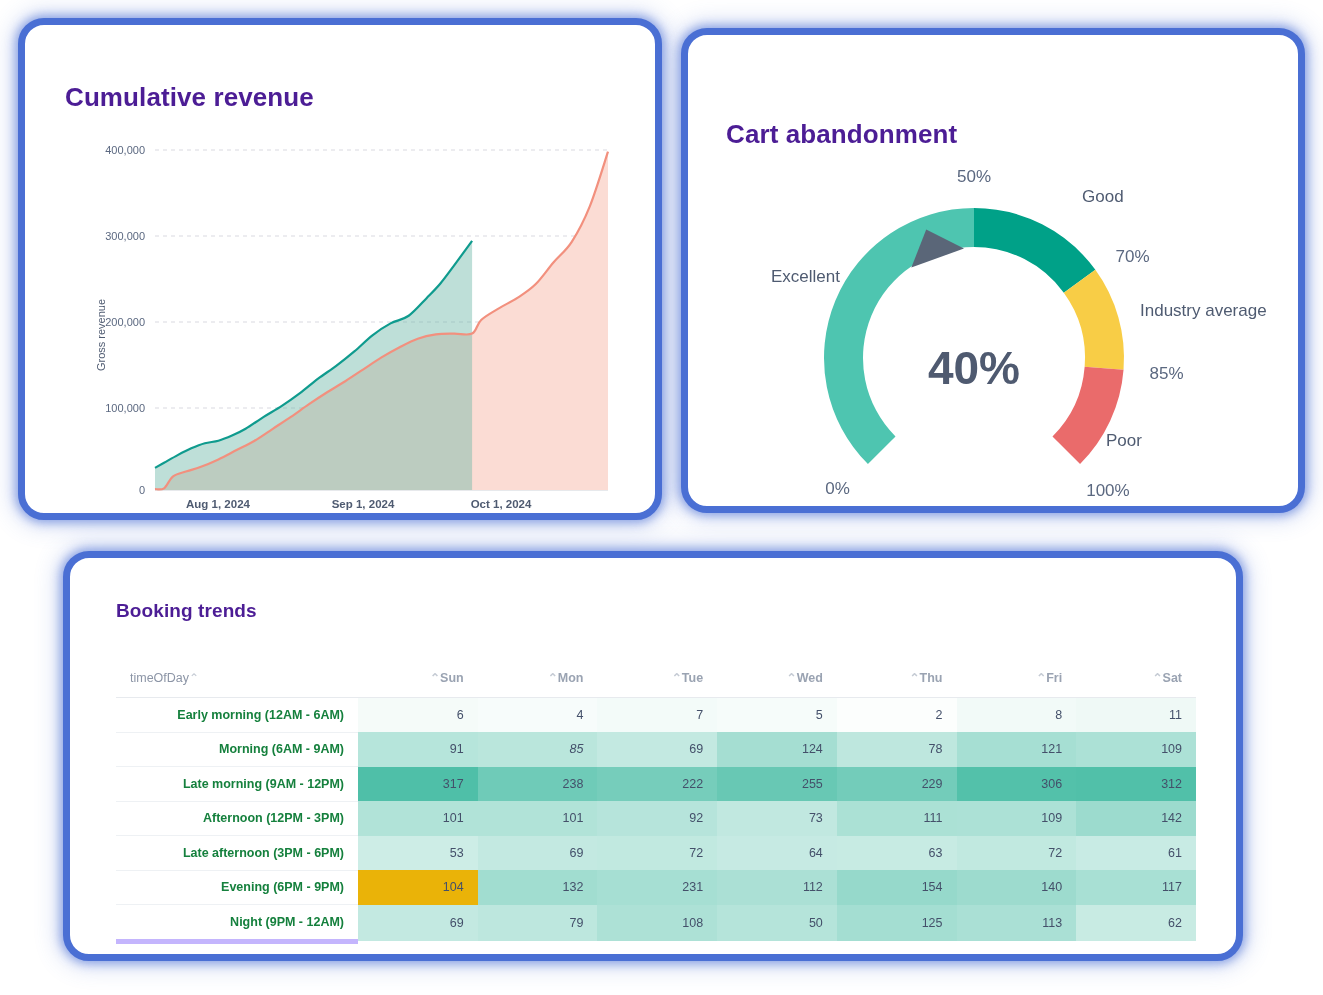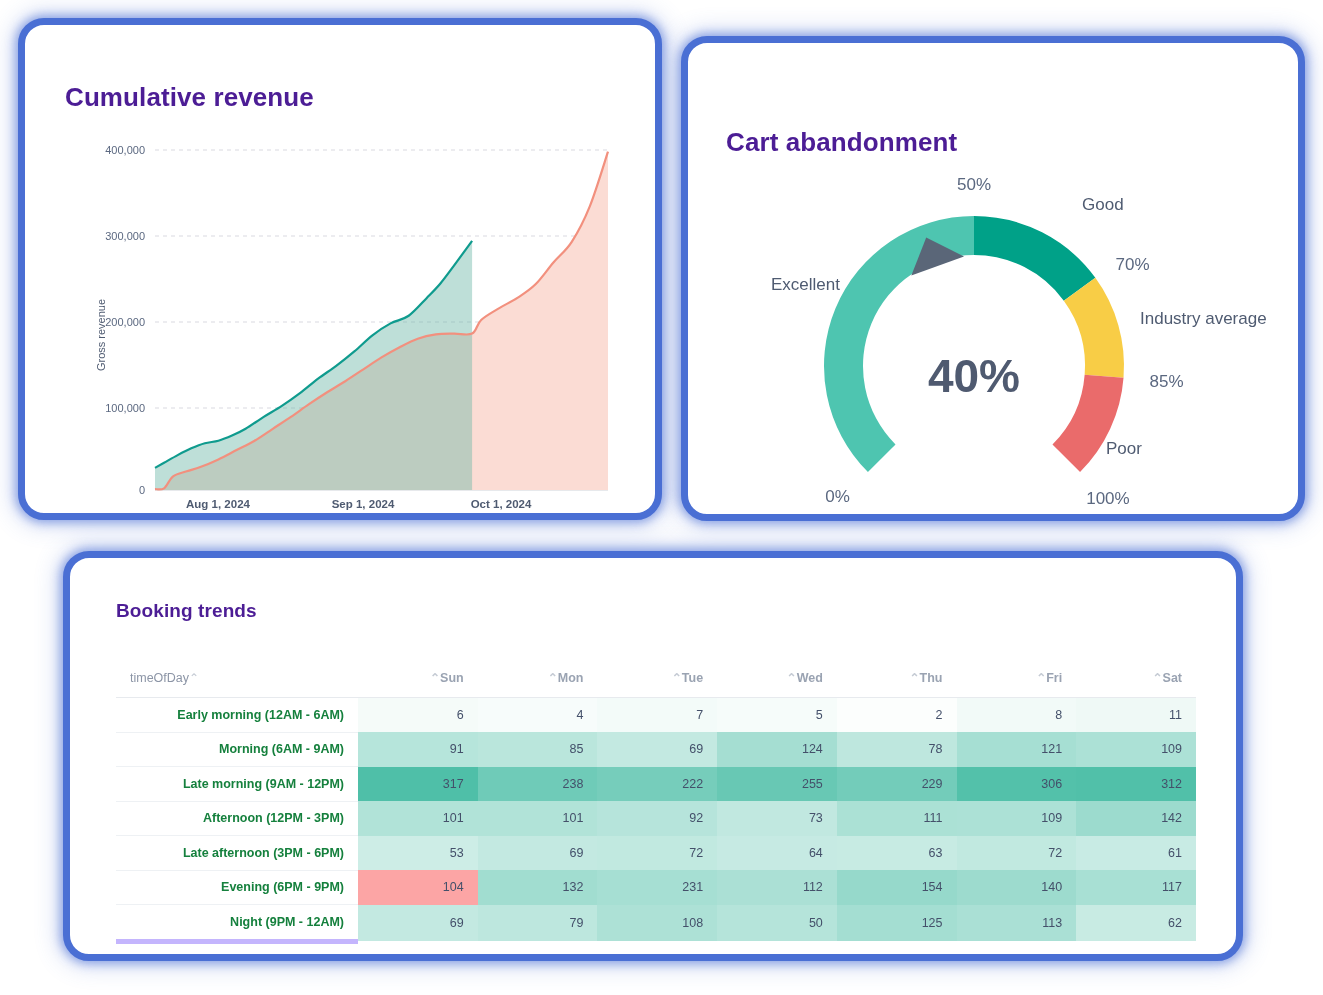--- a/index.html
+++ b/index.html
@@ -18,21 +18,21 @@
     position:absolute;
     background:#ffffff;
     border:7px solid #4a6fd4;
     border-radius:26px;
     box-shadow:0 0 10px 3px rgba(74,111,212,.55),
                0 0 22px 7px rgba(74,111,212,.22);
     box-sizing:border-box;
     overflow:hidden;
   }
   #card-revenue{left:18px;top:18px;width:644px;height:502px;}
-  #card-gauge{left:681px;top:36px;width:624px;height:485px;}
+  #card-gauge{left:681px;top:28px;width:624px;height:485px;}
   #card-booking{left:63px;top:551px;width:1180px;height:410px;}
 
   .card-title{
     color:#4c1d95;
     font-size:26px;
     font-weight:600;
     letter-spacing:.1px;
     white-space:nowrap;
   }
   #card-revenue .card-title{position:absolute;left:40px;top:57px;}
@@ -175,21 +175,21 @@
             <td style="background: rgb(247, 252, 251); border-bottom: none;">4</td>
             <td style="background: rgb(243, 251, 249); border-bottom: none;">7</td>
             <td style="background: rgb(246, 252, 250); border-bottom: none;">5</td>
             <td style="background: rgb(252, 254, 253); border-bottom: none;">2</td>
             <td style="background: rgb(242, 250, 248); border-bottom: none;">8</td>
             <td style="background: rgb(239, 249, 246); border-bottom: none;">11</td>
           </tr>
           <tr>
             <td class="rowlabel">Morning (6AM - 9AM)</td>
             <td style="background: rgb(182, 229, 219); border-bottom: none;">91</td>
-            <td style="background: rgb(186, 230, 220); border-bottom: none;">85</td>
+            <td style="background: rgb(186, 230, 220); border-bottom: none; font-style: italic;">85</td>
             <td style="background: rgb(195, 233, 225); border-bottom: none;">69</td>
             <td style="background: rgb(165, 222, 210); border-bottom: none;">124</td>
             <td style="background: rgb(190, 231, 222); border-bottom: none;">78</td>
             <td style="background: rgb(166, 223, 211); border-bottom: none;">121</td>
             <td style="background: rgb(172, 225, 214); border-bottom: none;">109</td>
           </tr>
           <tr>
             <td class="rowlabel">Late morning (9AM - 12PM)</td>
             <td style="background: rgb(79, 191, 168); border-bottom: none;">317</td>
             <td style="background: rgb(111, 203, 184); border-bottom: none;">238</td>
@@ -214,21 +214,21 @@
             <td style="background: rgb(205, 237, 230); border-bottom: none;">53</td>
             <td style="background: rgb(195, 233, 225); border-bottom: none;">69</td>
             <td style="background: rgb(193, 233, 224); border-bottom: none;">72</td>
             <td style="background: rgb(198, 234, 227); border-bottom: none;">64</td>
             <td style="background: rgb(199, 235, 227); border-bottom: none;">63</td>
             <td style="background: rgb(193, 233, 224); border-bottom: none;">72</td>
             <td style="background: rgb(200, 235, 228); border-bottom: none;">61</td>
           </tr>
           <tr>
             <td class="rowlabel">Evening (6PM - 9PM)</td>
-            <td style="background: #fca5a5; border-bottom: none; padding-left: 44px;">104</td>
+            <td style="background: #eab308; border-bottom: none; padding-left: 44px;">104</td>
             <td style="background: rgb(161, 221, 208); border-bottom: none;">132</td>
             <td style="background: rgb(166, 223, 211); border-bottom: none;">231</td>
             <td style="background: rgb(171, 224, 213); border-bottom: none;">112</td>
             <td style="background: rgb(150, 217, 203); border-bottom: none;">154</td>
             <td style="background: rgb(157, 219, 206); border-bottom: none;">140</td>
             <td style="background: rgb(168, 224, 212); border-bottom: none;">117</td>
           </tr>
           <tr>
             <td class="rowlabel">Night (9PM - 12AM)</td>
             <td style="background: rgb(195, 233, 225); border-bottom: none;">69</td>

